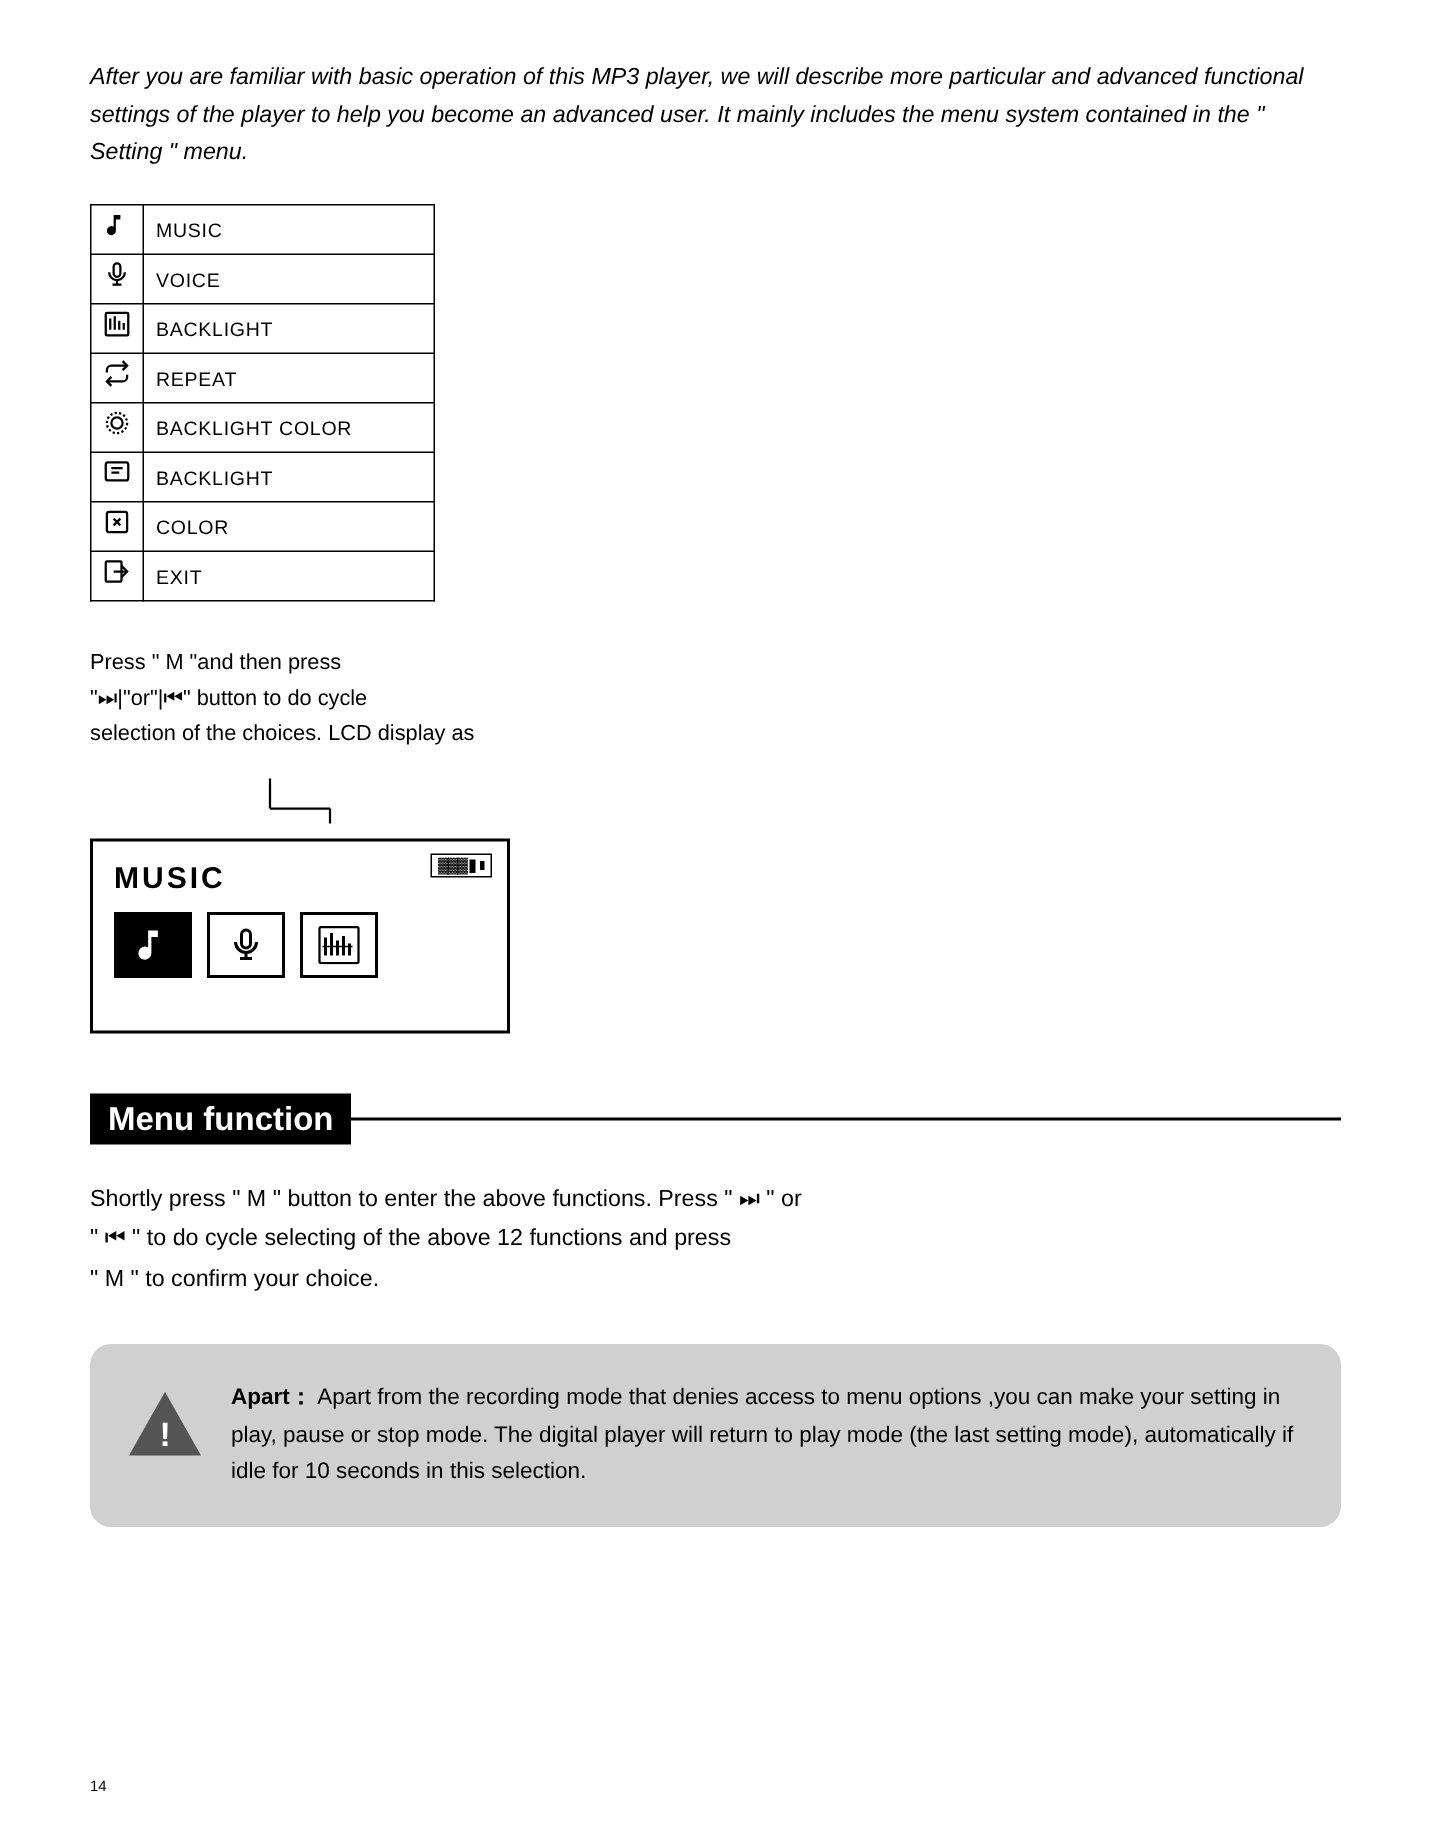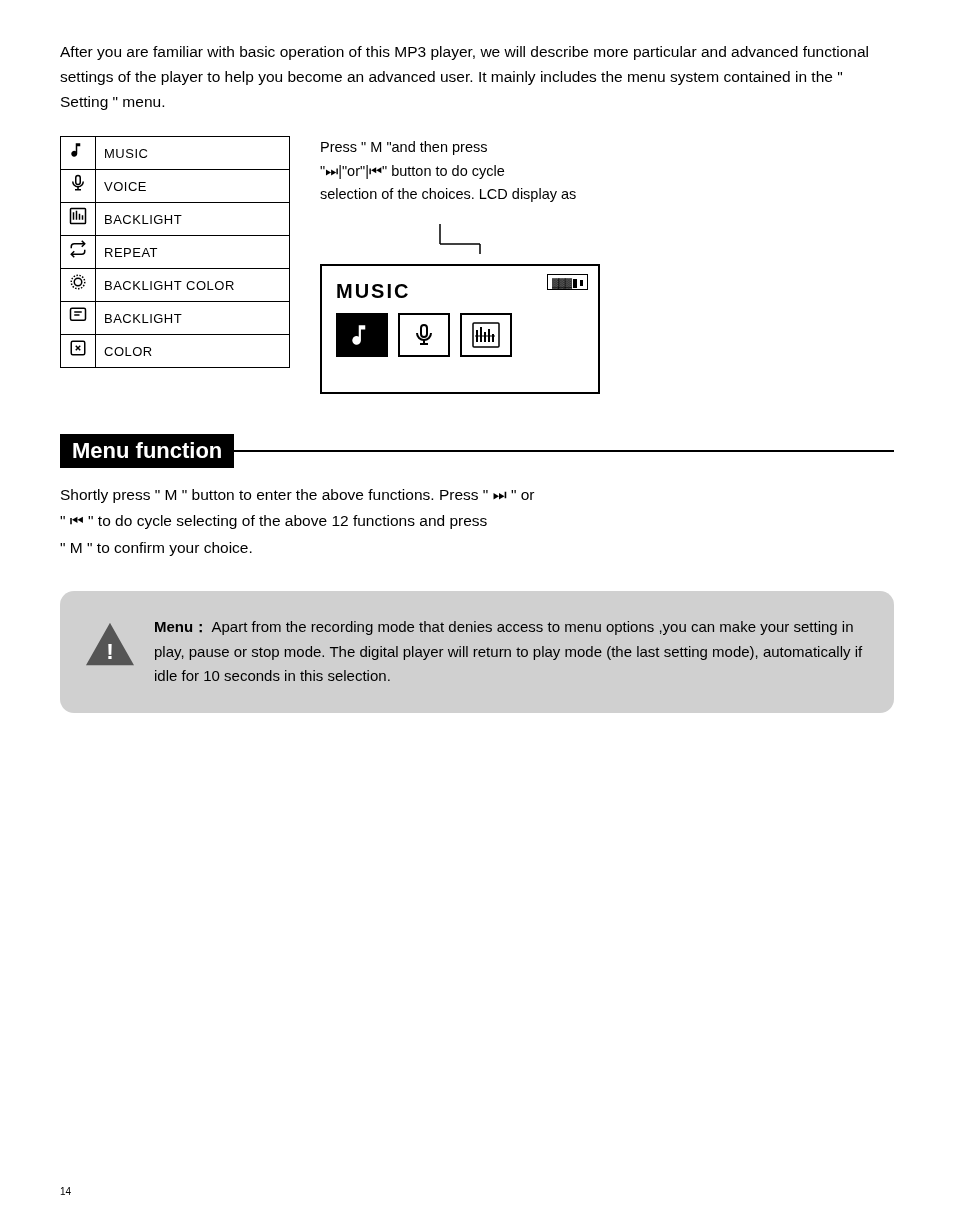--- a/index.html
+++ b/index.html
@@ -10,25 +10,26 @@
       font-family: Arial, Helvetica, sans-serif;
       font-size: 15px;
       color: #000;
       padding: 40px 60px 40px 60px;
     }
 
     .intro-text {
       font-size: 15.5px;
       line-height: 1.6;
       margin-bottom: 22px;
+      font-style: italic;
     }
 
     .content-row {
       display: flex;
-      flex-direction: row;
+      flex-direction: column;
       gap: 30px;
       margin-bottom: 40px;
     }
 
     .menu-table {
       border-collapse: collapse;
       min-width: 230px;
       flex-shrink: 0;
     }
     .menu-table td {
@@ -134,21 +135,21 @@
       background: #fff;
       color: #000;
       font-size: 18px;
       border: 2px solid #000;
     }
 
     
     .section-heading {
       display: flex;
       align-items: center;
-      margin-bottom: 14px;
+      margin-bottom: 24px;
       margin-top: 10px;
       text-decoration: underline;
     }
 
     .section-heading-bg {
       background: #000;
       color: #fff;
       font-size: 22px;
       font-weight: bold;
       padding: 4px 12px;
@@ -264,20 +265,28 @@
               </svg></td>
       <td class="label-cell">BACKLIGHT</td>
     </tr>
           <tr>
       <td class="icon-cell"><svg width="18" height="18" viewBox="0 0 24 24" fill="none" stroke="#000" stroke-width="2">
                 <rect x="3" y="3" width="18" height="18" rx="2"></rect>
                 <line x1="9" y1="9" x2="15" y2="15"></line>
                 <line x1="15" y1="9" x2="9" y2="15"></line>
               </svg></td>
       <td class="label-cell">COLOR</td>
+    </tr>
+          <tr>
+      <td class="icon-cell"><svg width="18" height="18" viewBox="0 0 24 24" fill="none" stroke="#000" stroke-width="2">
+                <rect x="2" y="3" width="14" height="18" rx="1"></rect>
+                <polyline points="16 17 21 12 16 7"></polyline>
+                <line x1="21" y1="12" x2="9" y2="12"></line>
+              </svg></td>
+      <td class="label-cell">EXIT</td>
     </tr>
         </tbody>
     </table>
   </div>
 
   <div class="right-panel">
     <div class="instruction-text">
       Press " M "and then press<br>
       "⏭|"or"|⏮" button to do cycle<br>
       selection of the choices. LCD display as
@@ -340,18 +349,18 @@
   " M " to confirm your choice.
 </div>
 
 <div class="note-box">
 
   <svg class="warning-triangle" viewBox="0 0 60 55" fill="none" xmlns="http://www.w3.org/2000/svg">
     <polygon points="30,4 56,50 4,50" fill="#555" stroke="#555" stroke-width="2"></polygon>
     <text x="30" y="44" text-anchor="middle" font-size="26" font-weight="bold" fill="white">!</text>
   </svg>
   <div class="note-text">
-    <strong>Menu：</strong>
+    <strong>Apart：</strong>
     <span>Apart from the recording mode that denies access to menu options ,you can make your setting in play, pause or stop mode. The digital player will return to play mode (the last setting mode), automatically if idle for 10 seconds in this selection.</span>
   </div>
 </div>
 
 <div class="page-number">14</div>
 
 </body></html>

